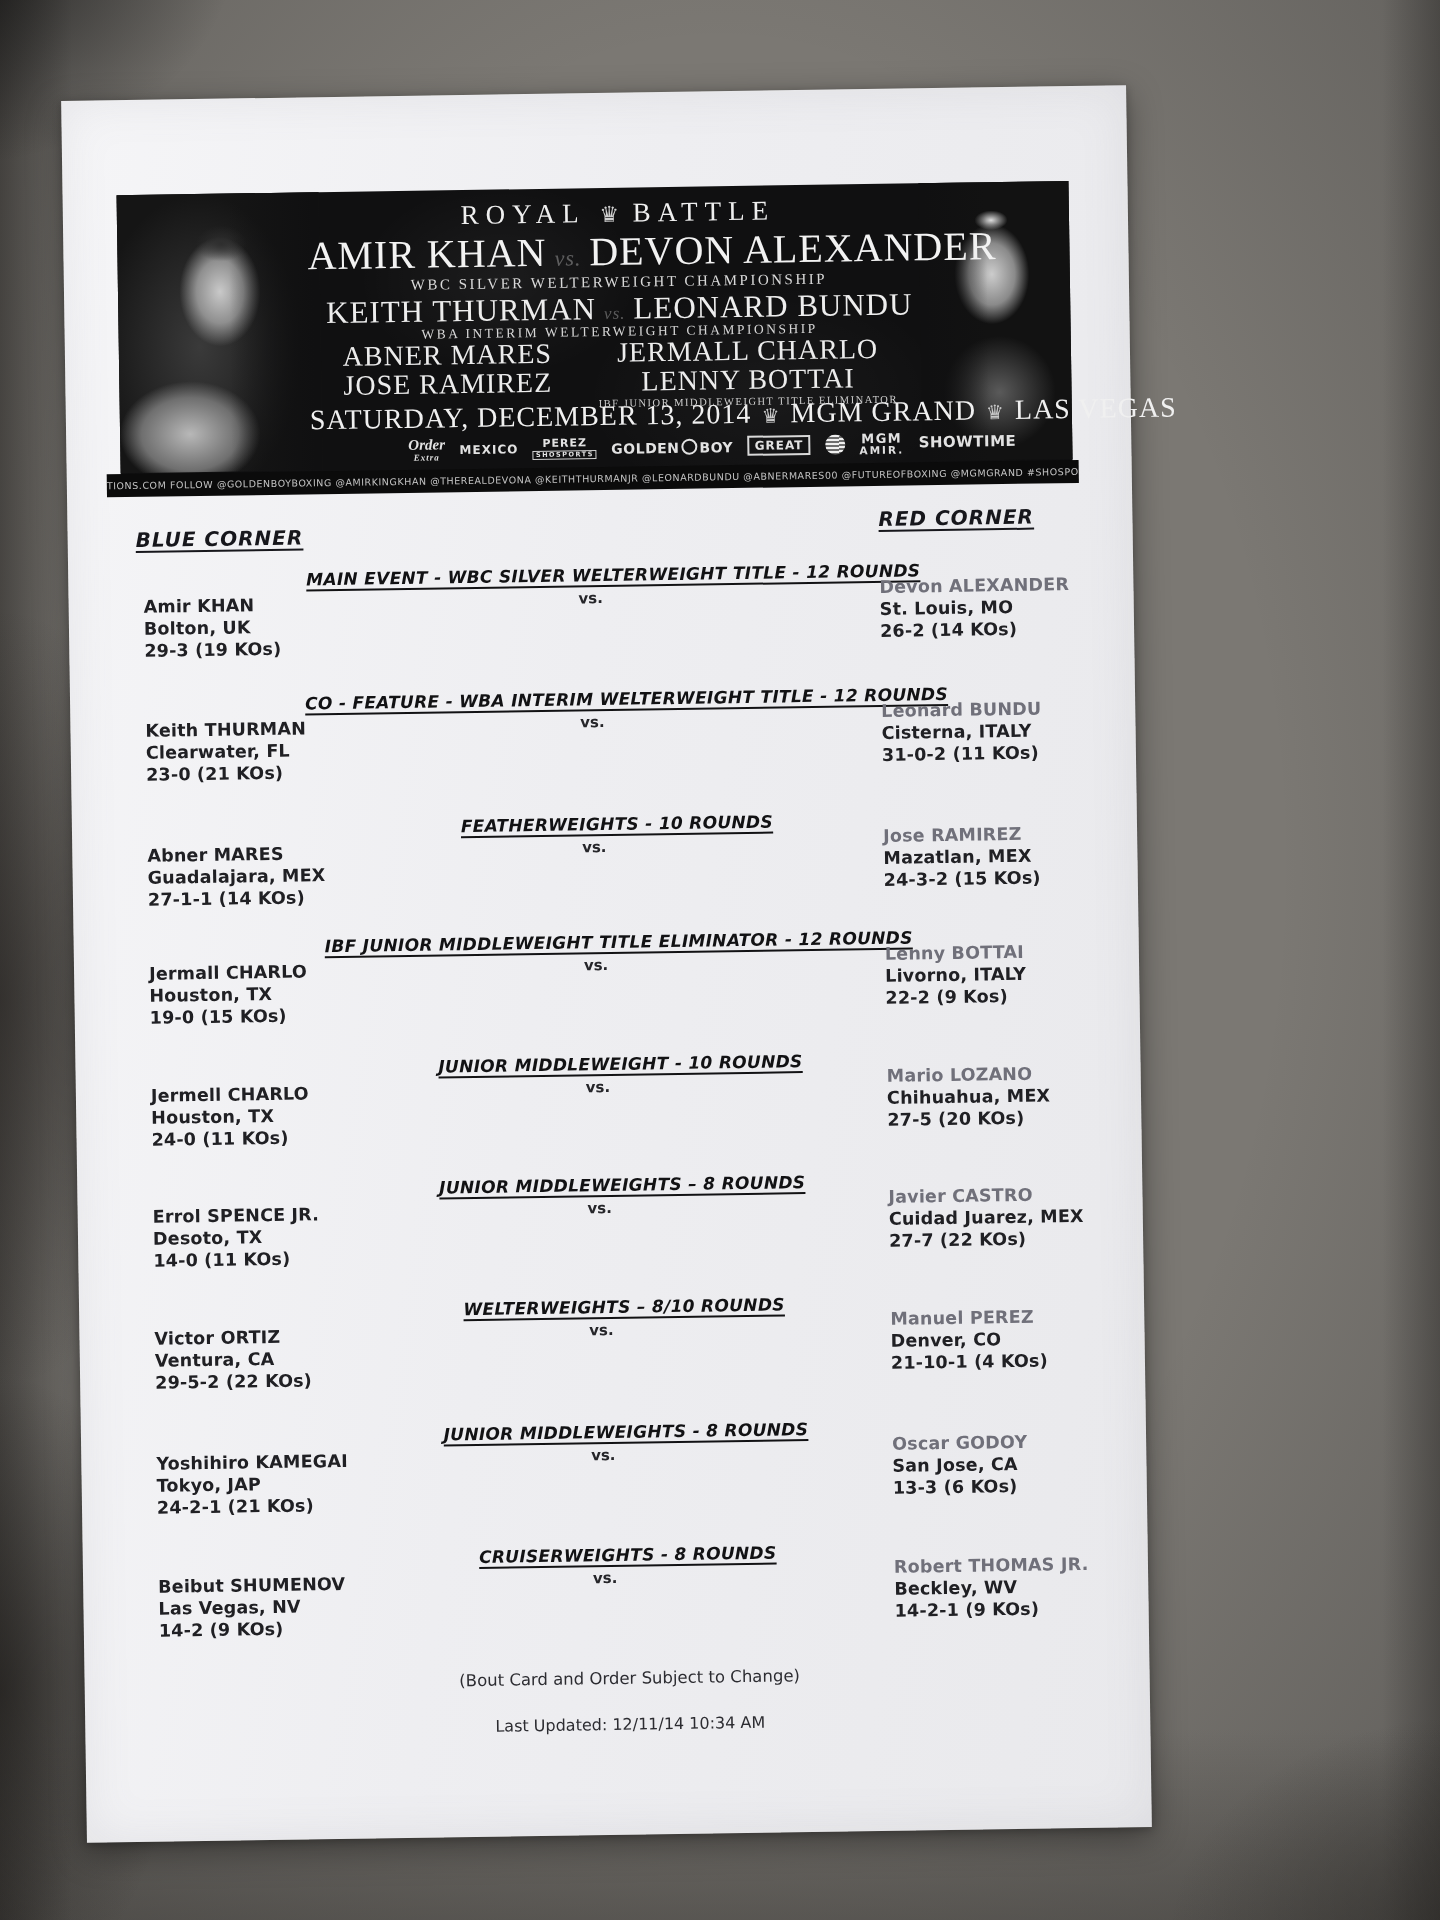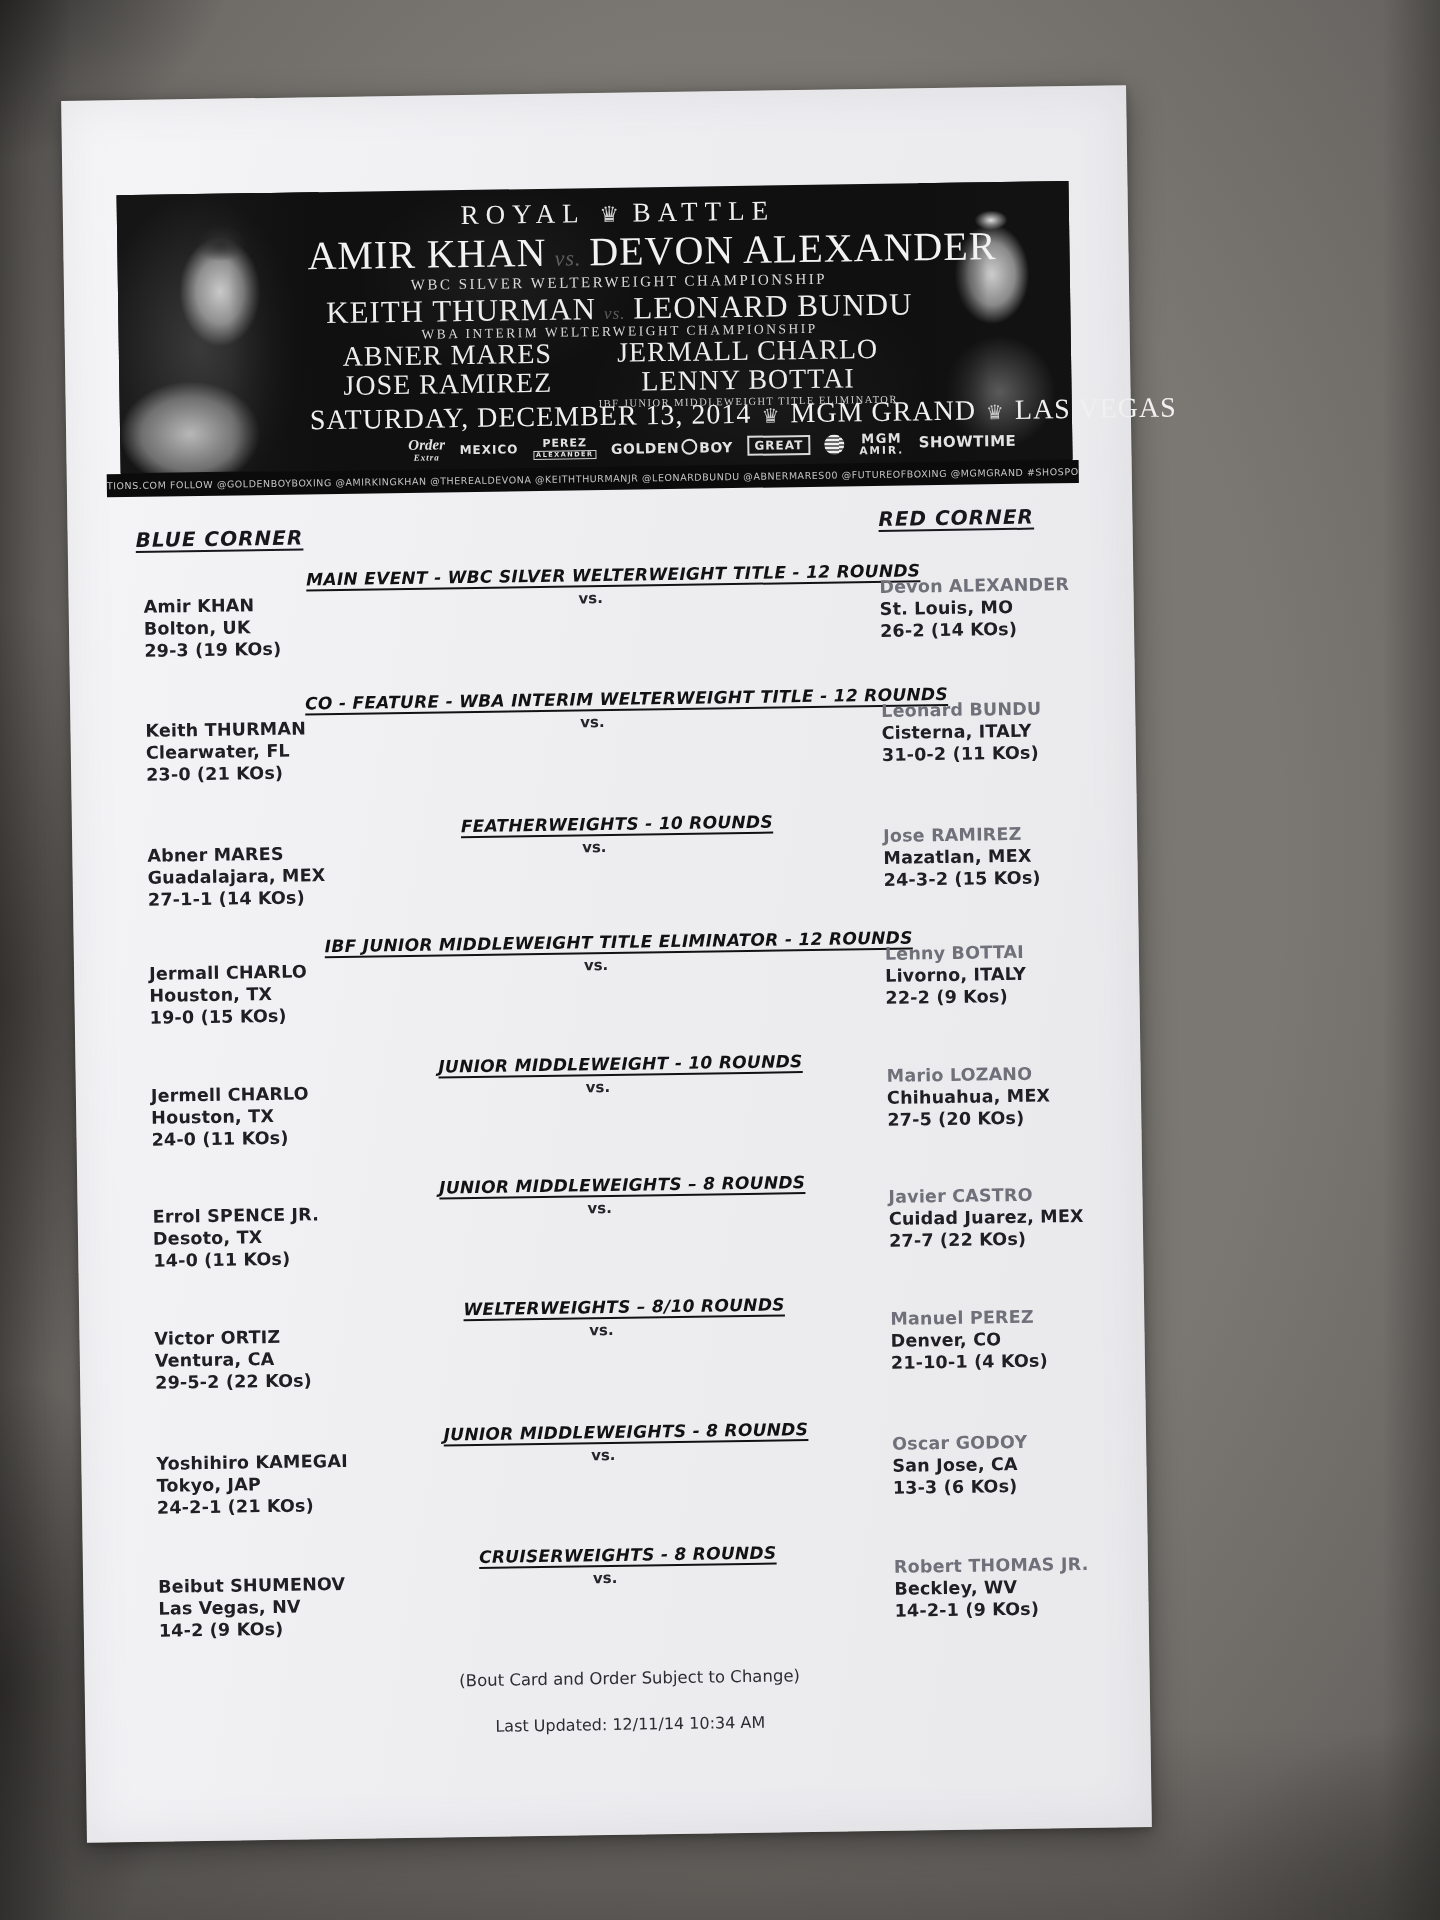--- a/index.html
+++ b/index.html
@@ -137,21 +137,21 @@
         <div class="u-name">LENNY BOTTAI</div>
         <div class="u-note">IBF JUNIOR MIDDLEWEIGHT TITLE ELIMINATOR</div>
       </div>
     </div>
 
     <div class="bt bt-date"><span>SATURDAY, DECEMBER 13, 2014</span><span class="crown">♛</span><span>MGM GRAND</span><span class="crown">♛</span><span>LAS VEGAS</span></div>
 
     <div class="sponsors">
       <div class="sp sp-corona"><span>Order</span><span class="sm">Extra</span></div>
       <div class="sp sp-mexico">MEXICO</div>
-      <div class="sp sp-khan"><span>PEREZ</span><span class="sm">ALEXANDER</span></div>
+      <div class="sp sp-khan"><span>PEREZ</span><span class="sm">SHOSPORTS</span></div>
       <div class="sp sp-gb"><span>GOLDEN</span><span class="dot"></span><span>BOY</span></div>
       <div class="sp sp-great">GREAT</div>
       <div class="sp sp-att" aria-label="AT&amp;T"></div>
       <div class="sp sp-mgm"><span>MGM</span><span class="sm">AMIR.</span></div>
       <div class="sp sp-sho">SHOWTIME</div>
     </div>
 
     <div class="social">GOLDENBOYPROMOTIONS.COM   FOLLOW @GOLDENBOYBOXING @AMIRKINGKHAN @THEREALDEVONA @KEITHTHURMANJR @LEONARDBUNDU @ABNERMARES00 @FUTUREOFBOXING @MGMGRAND #SHOSPORTS #ROYALBATTLE</div>
   </div>
 

